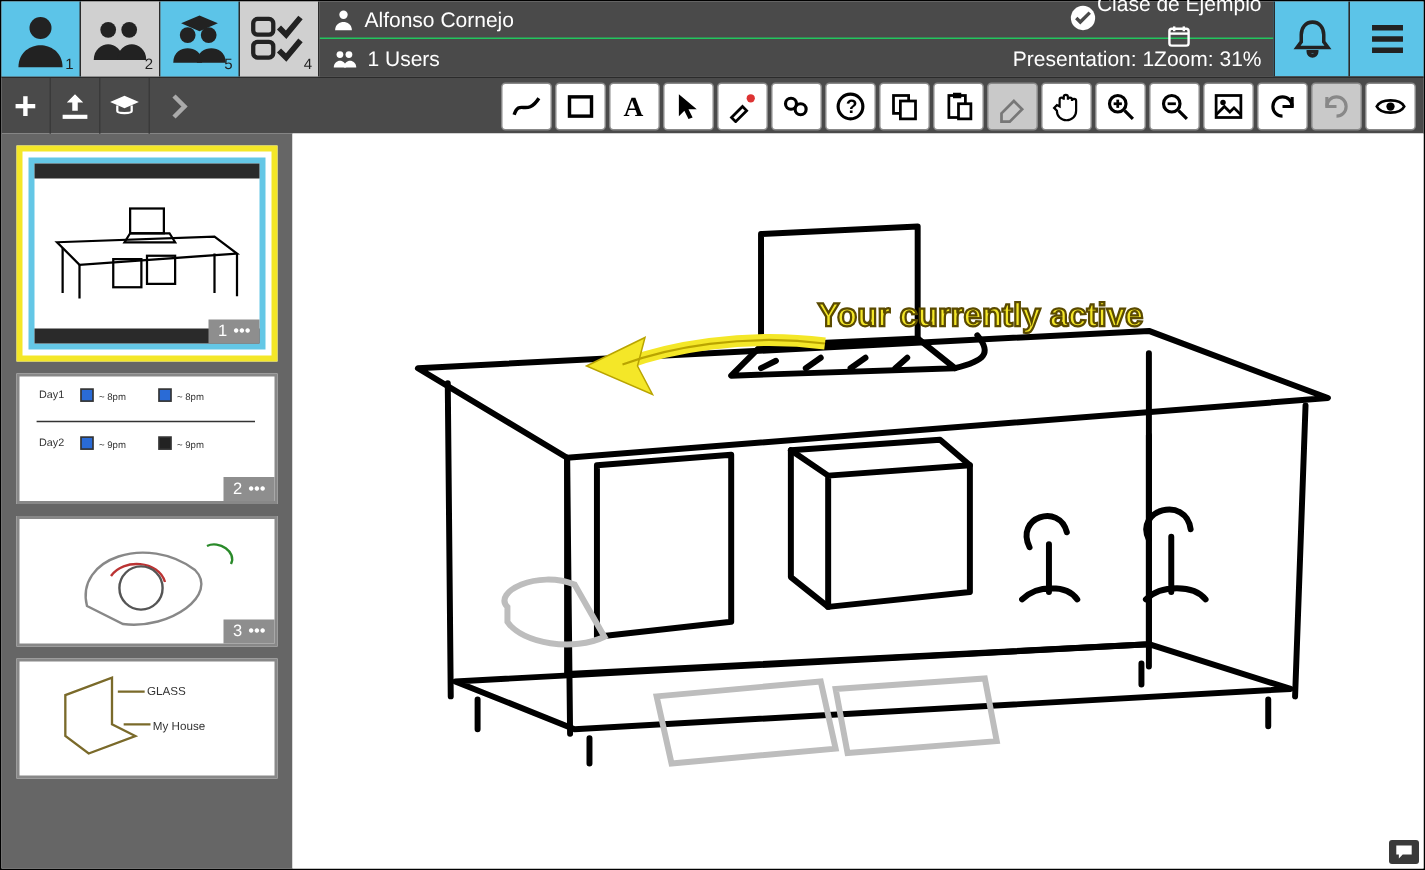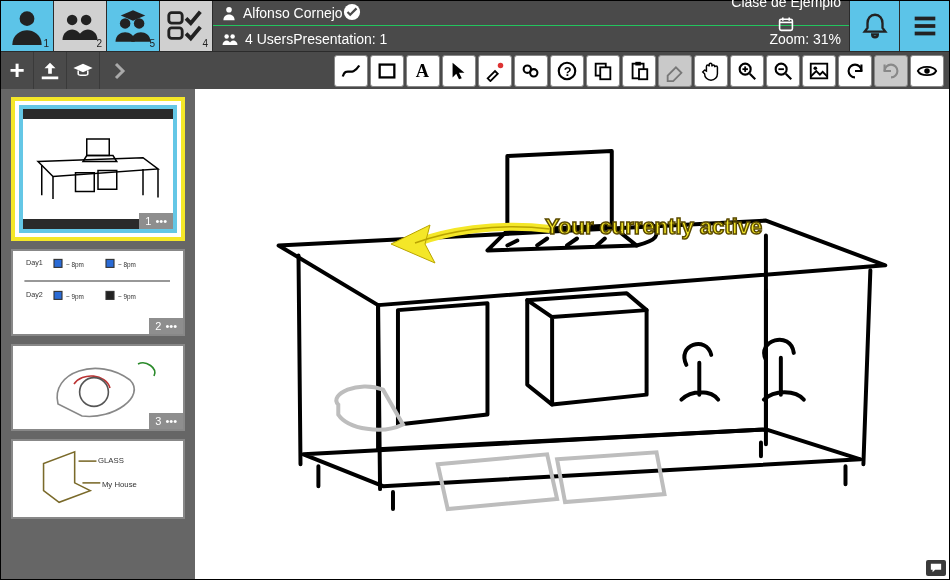--- a/index.html
+++ b/index.html
@@ -11,21 +11,21 @@
   .mode-tabs { display:flex; }
   .mode-tab { width:53px; height:50px; display:flex; align-items:center; justify-content:center; border-right:1px solid #2b2b2b; position:relative; }
   .mode-tab.active { background:#5cc4e8; }
   .mode-tab.inactive { background:#d0d0d0; }
   .mode-tab svg { width:42px; height:42px; }
   .mode-tab .sub { position:absolute; bottom:2px; right:4px; font-size:10px; color:#222; }
 
   .top-mid { flex:1; display:flex; flex-direction:column; }
   .top-row1, .top-row2 { display:flex; align-items:center; height:25px; padding:0 8px; font-size:14px; }
   .top-row1 { border-bottom:1px solid #22c55e; }
-  .tcenter { flex:1; text-align:left; }
+  .tcenter { flex:1; text-align:right; }
   .tright  { text-align:right; }
   .top-row1 .tleft, .top-row2 .tleft { display:flex; align-items:center; gap:6px; }
   .top-row1 .tright, .top-row2 .tright { display:flex; align-items:center; gap:6px; justify-content:flex-end;flex-direction:column; }
 
   .top-right { display:flex; }
   .top-right .sqbtn { width:50px; height:50px; border-left:1px solid #2b2b2b; display:flex; align-items:center; justify-content:center; background:#5cc4e8; }
   .top-right .sqbtn svg { width:30px; height:30px; }
 
   
   .toolrow { height:38px; background:#4a4a4a; display:flex; align-items:stretch; border-top:1px solid #2b2b2b; }
@@ -46,21 +46,21 @@
   .thumb { background:#fff; position:relative; border:2px solid #888; height:87px; }
   .thumb.active-wrap { border:4px solid #f4e728; padding:4px; height:144px; }
   .thumb.active { border:4px solid #64c7e6; height:100%; }
   .thumb .bar { height:10px; background:#2a2a2a; }
   .thumb .canvas { position:absolute; left:0; right:0; top:10px; bottom:10px; display:flex; align-items:center; justify-content:center; }
   .thumb .bar.bottom { position:absolute; bottom:0; left:0; right:0; }
   .thumb .badge { position:absolute; right:0; bottom:0; background:#8e8e8e; color:#fff; font-size:11px; padding:2px 6px; display:flex; gap:4px; align-items:center; }
 
   .stage { flex:1; position:relative; background:#fff; }
   .stage-inner { position:absolute; left:14px; top:6px; right:14px; bottom:14px; }
-  .callout-text { position:absolute; left:350px; top:125px; color:#f4e728; font-weight:900; font-size:22px; line-height:1.15; -webkit-text-stroke: 1.5px #5a4a00; text-align:center; }
+  .callout-text { position:absolute; left:350px; top:108px; color:#f4e728; font-weight:900; font-size:22px; line-height:1.15; -webkit-text-stroke: 1.5px #5a4a00; text-align:center; }
   .arrow { position:absolute; left:190px; top:128px; }
   .arrow svg { width:170px; height:50px; }
   .chat-chip { position:absolute; right:3px; bottom:3px; width:20px; height:16px; background:#3a3a3a; border-radius:2px; display:flex; align-items:center; justify-content:center; }
   .chat-chip svg { width:14px; height:12px; }
 
   
   .thumbs::-webkit-scrollbar { width:16px; }
   .thumbs::-webkit-scrollbar-track { background:#d9d9d9; }
   .thumbs::-webkit-scrollbar-thumb { background:#a9a9a9; }
 </style>
@@ -138,21 +138,21 @@
         </div>
       </div>
       <div class="top-row2">
         <div class="tleft">
           <svg width="18" height="16" viewBox="0 0 48 40">
               <circle cx="15" cy="13" r="6" fill="#fff"></circle>
               <circle cx="31" cy="13" r="6" fill="#fff"></circle>
               <path d="M4 36c0-8 6-12 11-12s11 4 11 12z" fill="#fff"></path>
               <path d="M22 36c0-8 6-12 11-12s11 4 11 12z" fill="#fff"></path>
             </svg>
-          <span>4 Users</span>
+          <span>1 Users</span>
         </div>
         <div class="tcenter"><span>Presentation: 1</span></div>
         <div class="tright">
             <span>Zoom: 31%</span>
           </div>
       </div>
     </div>
 
     <div class="top-right">
       <div class="sqbtn">

